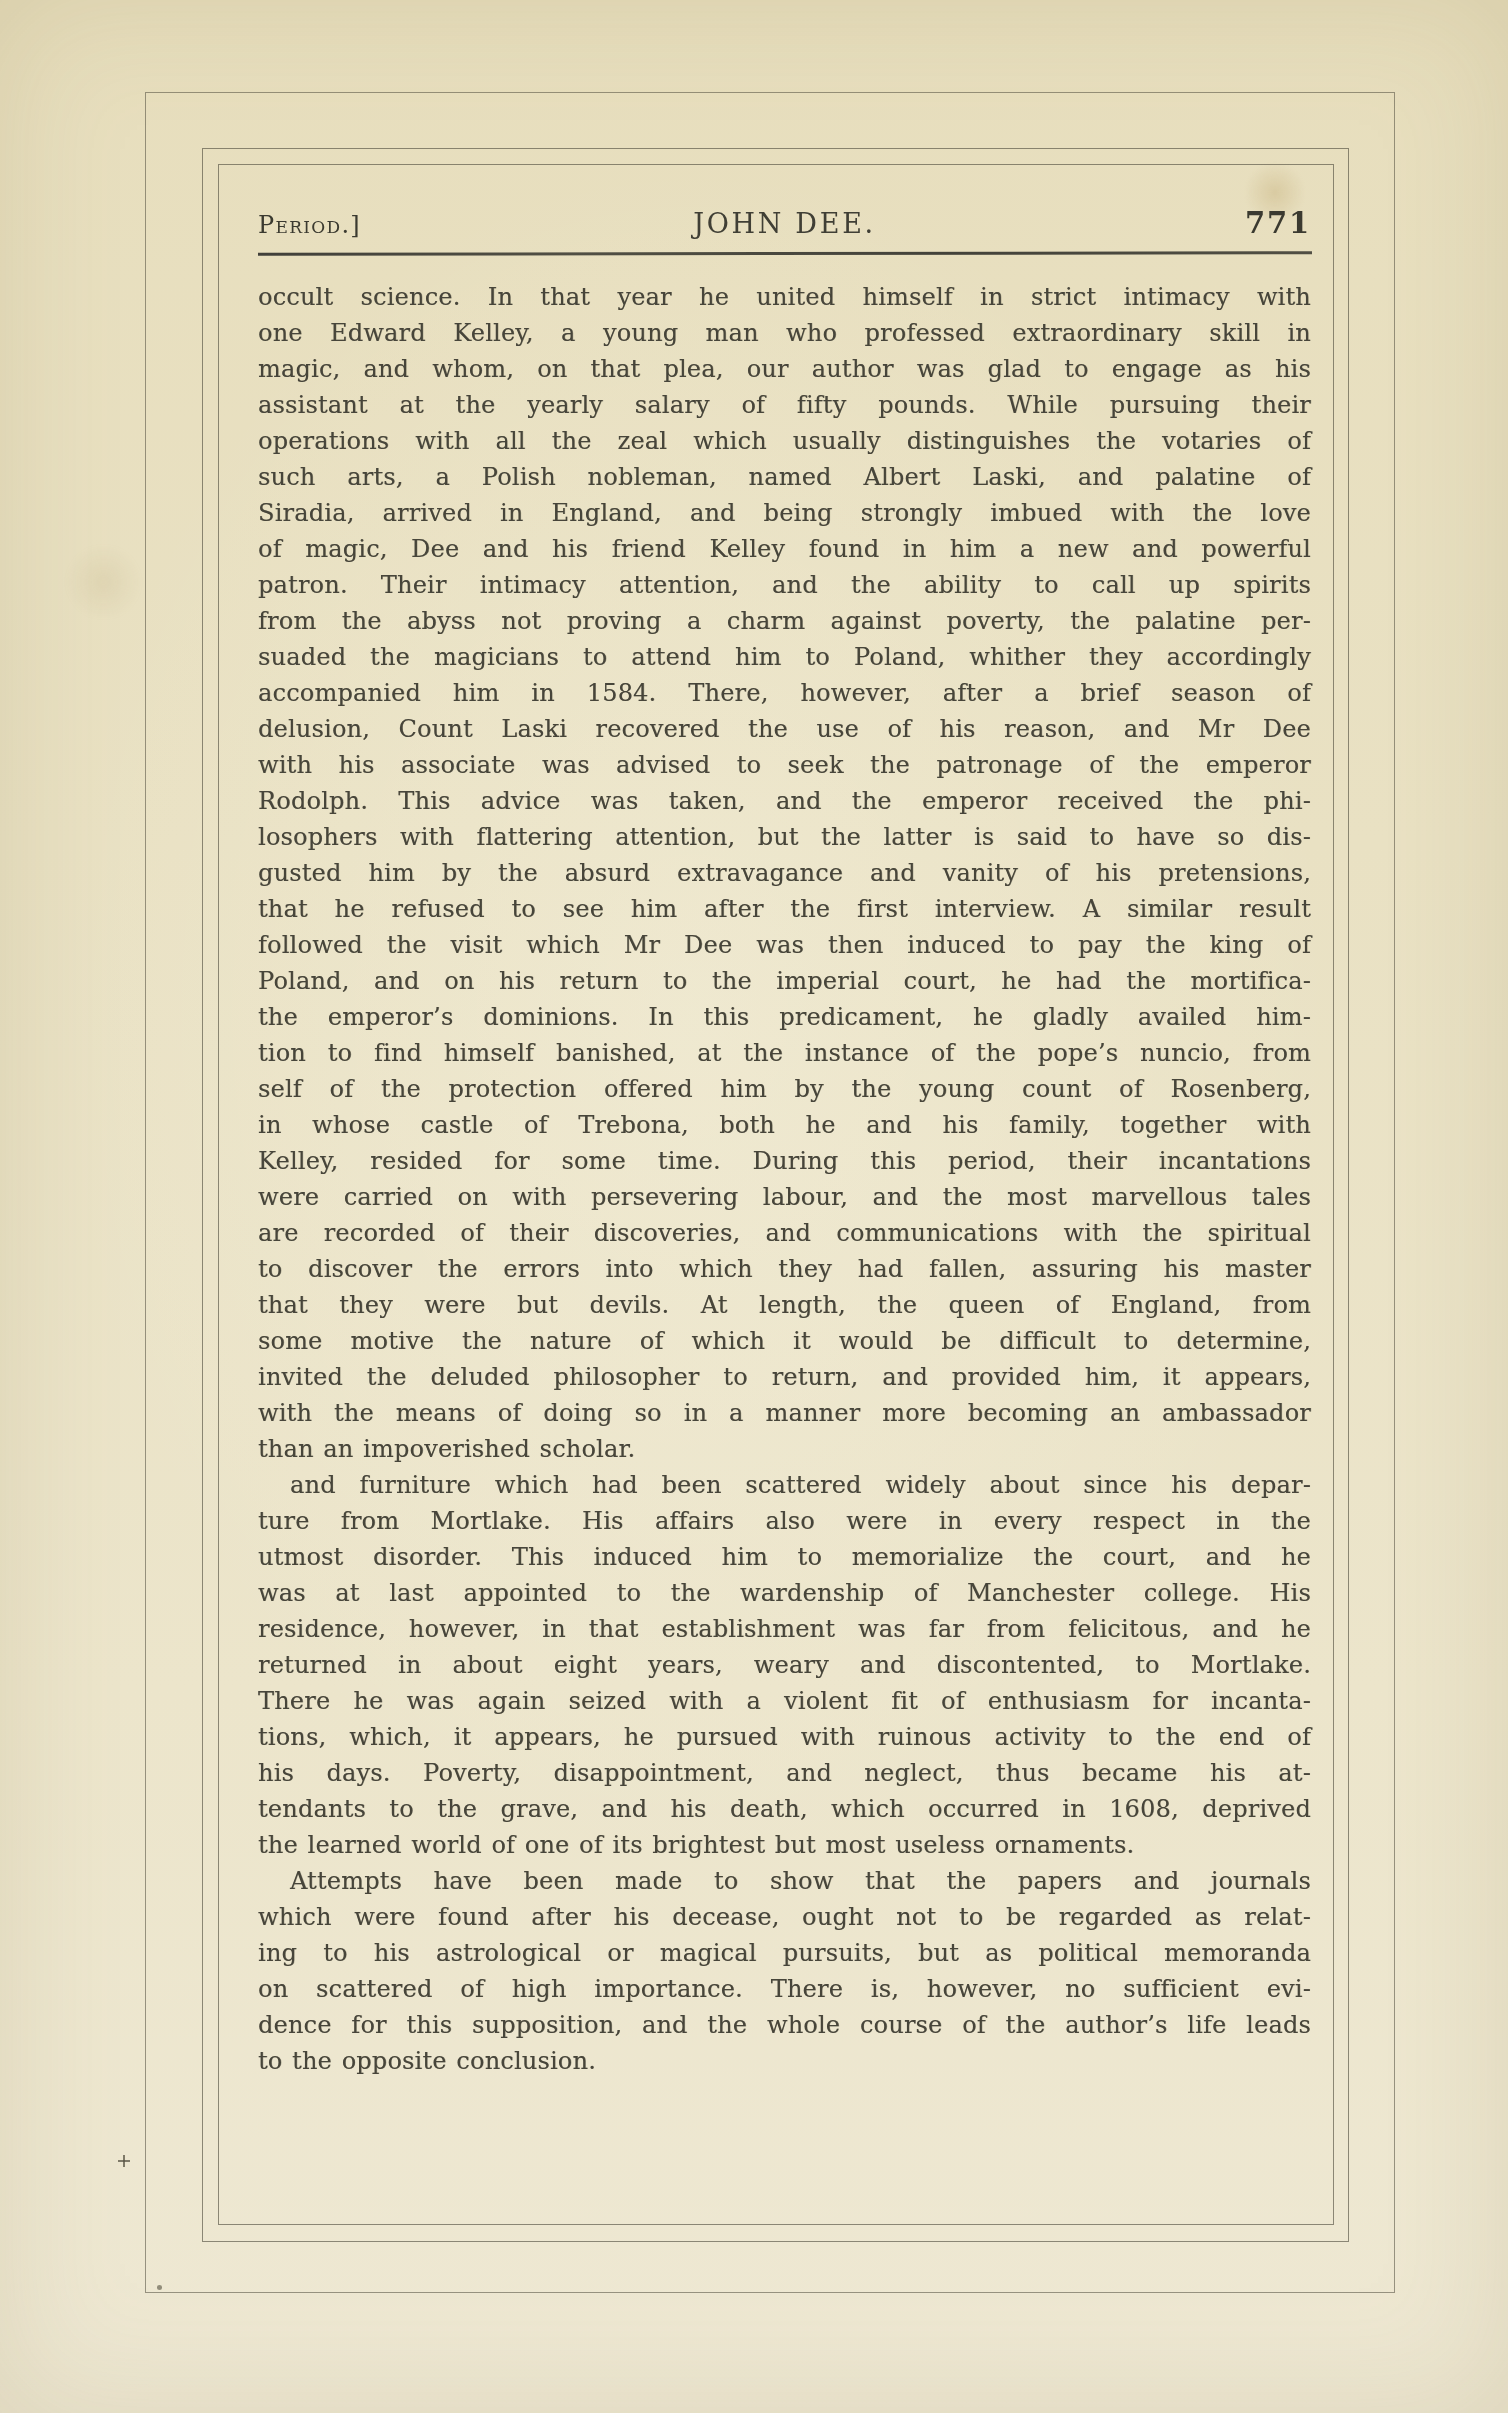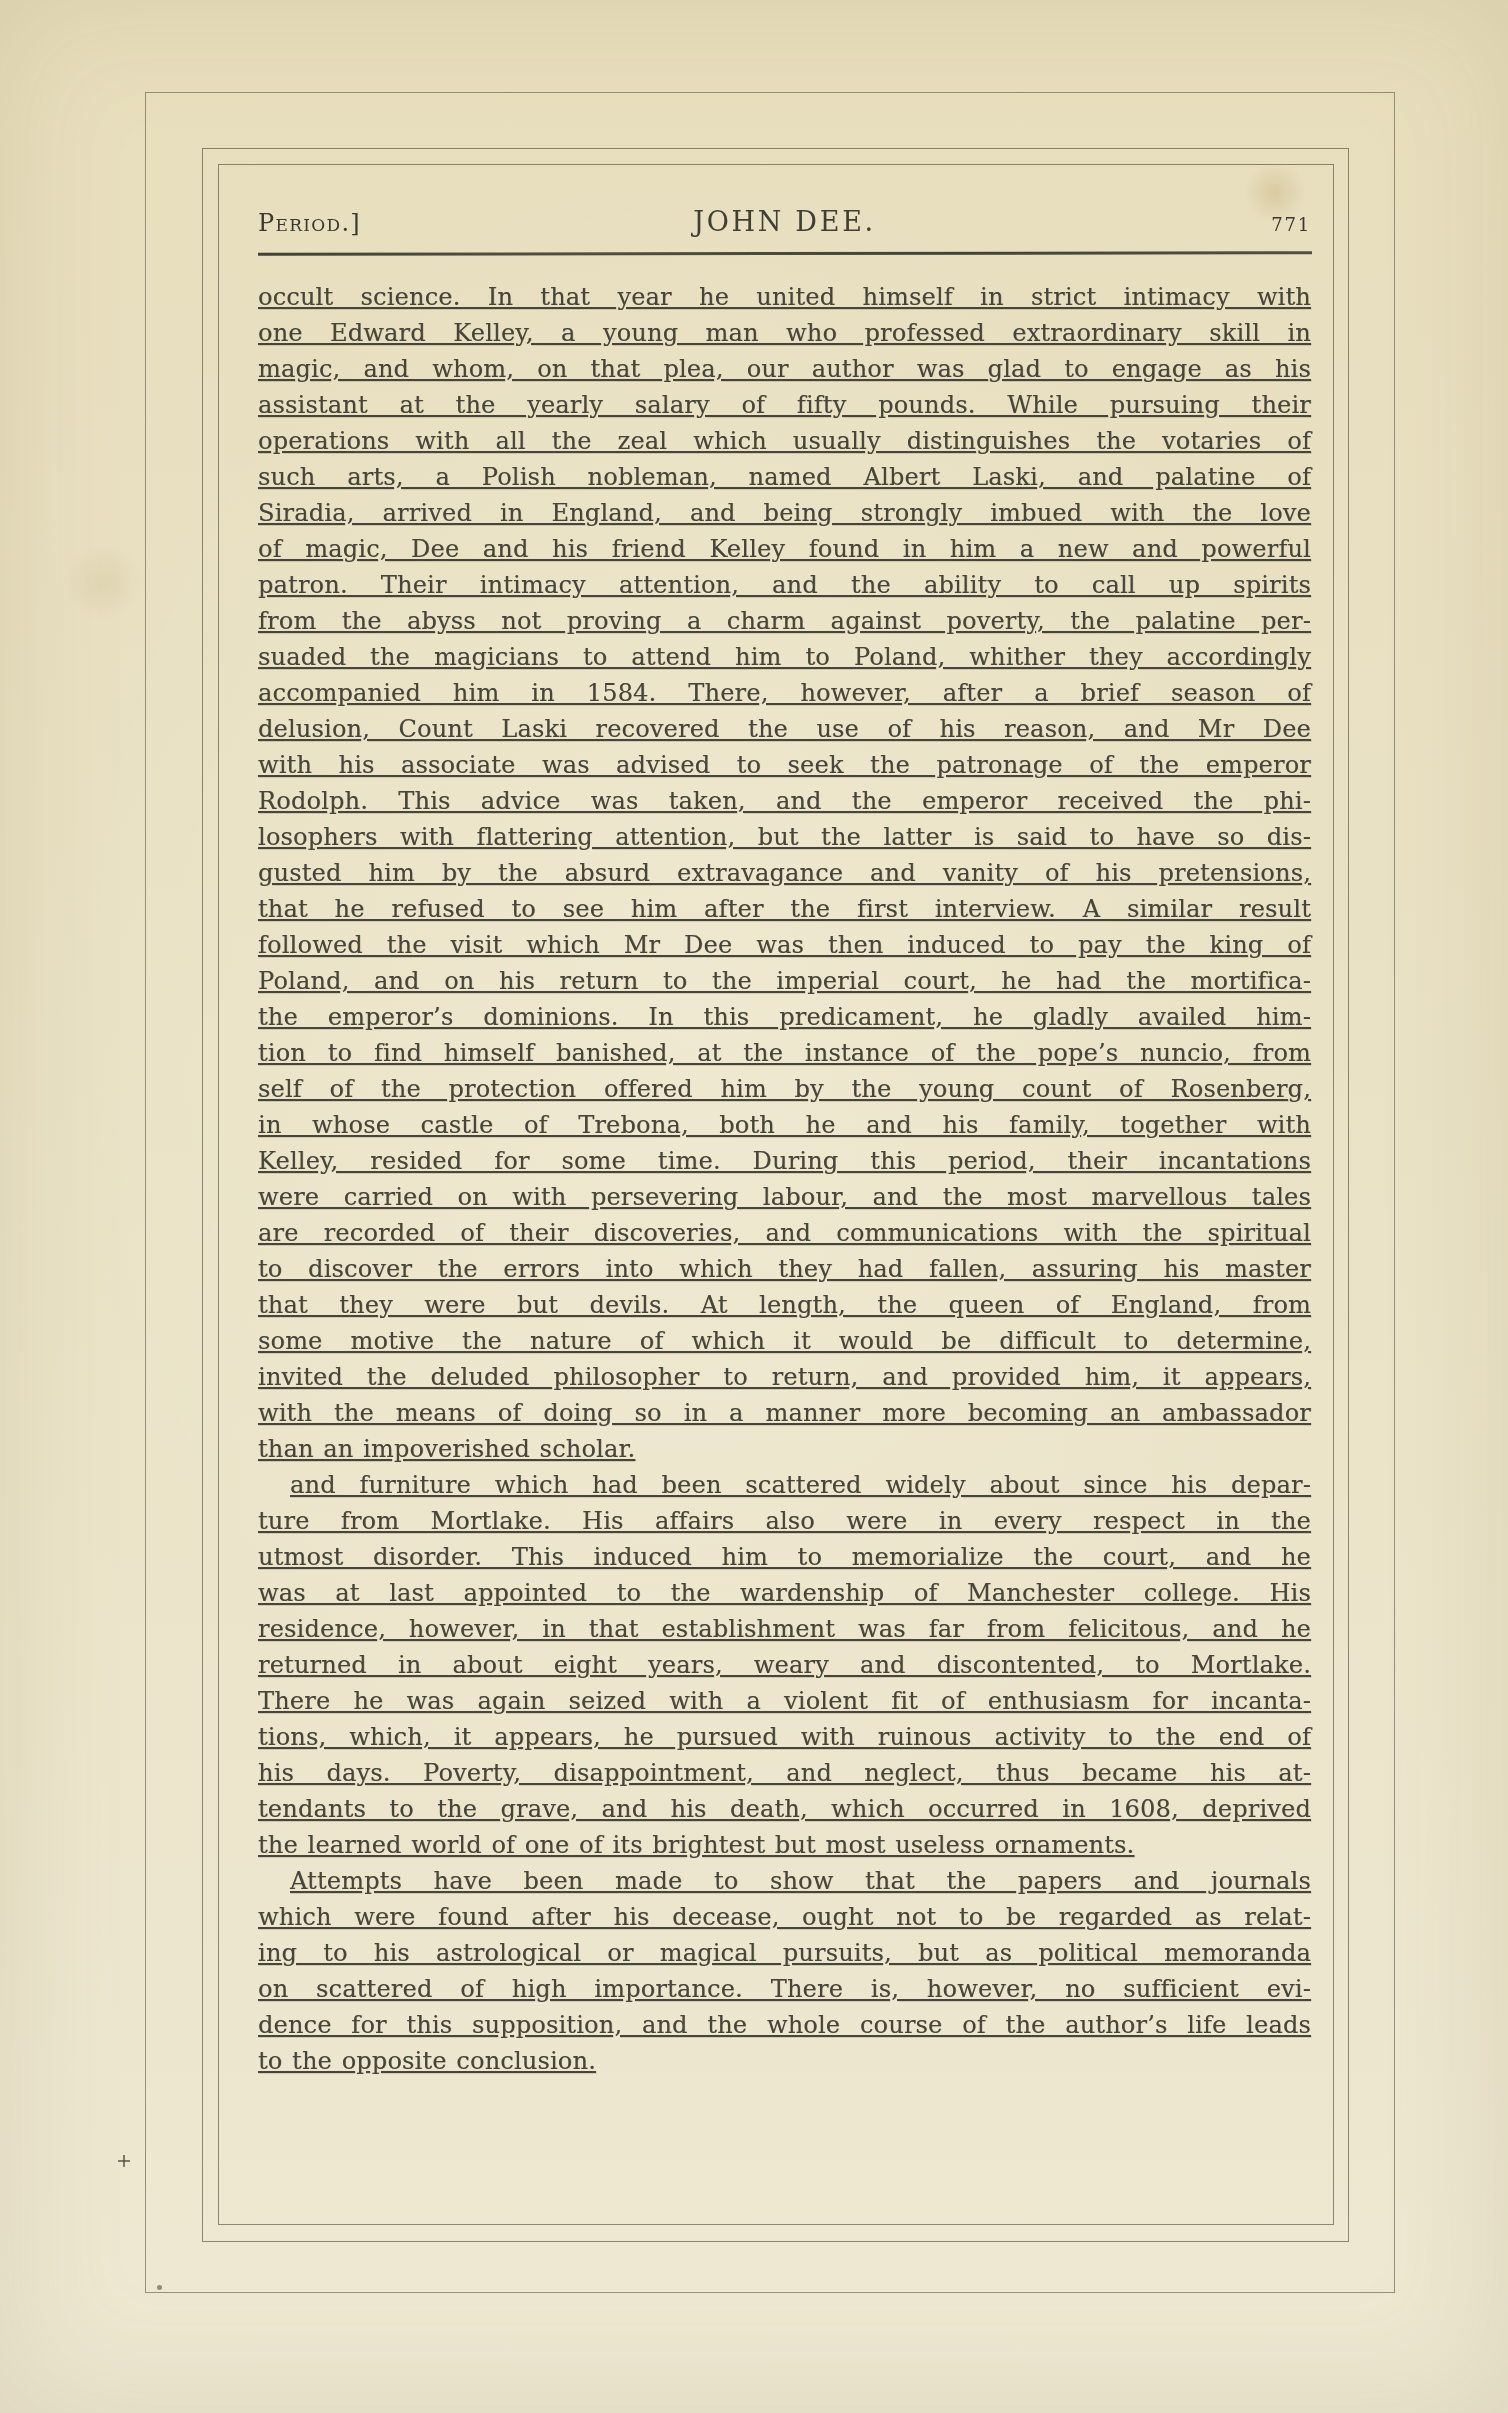--- a/index.html
+++ b/index.html
@@ -39,42 +39,43 @@
   .header-title {
     flex: 1.1;
     text-align: center;
     font-size: 27px;
     letter-spacing: 2.7px;
     color: #403f35;
   }
   .header-page-number {
     flex: 1;
     text-align: right;
-    font-size: 18px;
+    font-size: 29px;
     letter-spacing: 1.8px;
     color: #3b3a30;
+    font-weight: bold;
   }
   .header-rule {
     position: absolute;
     left: 258px; top: 252px; width: 1054px; height: 2.7px;
     background: linear-gradient(90deg, #41403a, #514f44 30%, #43423a 65%, #514f44 100%);
     transform: rotate(-0.08deg);
   }
 
   .page-body {
     position: absolute;
     left: 258px; top: 279px; width: 1053px;
     font-size: 24px;
     line-height: 36px;
     letter-spacing: 0.2px;
     word-spacing: 1.8px;
     color: #47453a;
     text-shadow: 0.4px 0.4px 0.5px rgba(73,70,57,0.45);
   }
-  .para { margin: 0; text-decoration: underline; }
+  .para { margin: 0; }
   .para.indent .line:first-child { text-indent: 32px; }
   .line { text-align: justify; text-align-last: justify; white-space: normal; }
   .line.last { text-align-last: left; }
 
   
   .stain-top-right {
     position: absolute; left: 1243px; top: 163px; width: 64px; height: 59px;
     background: radial-gradient(circle, rgba(176,146,80,0.26) 0%, rgba(176,146,80,0) 70%);
     border-radius: 50%;
     filter: blur(1.8px);

